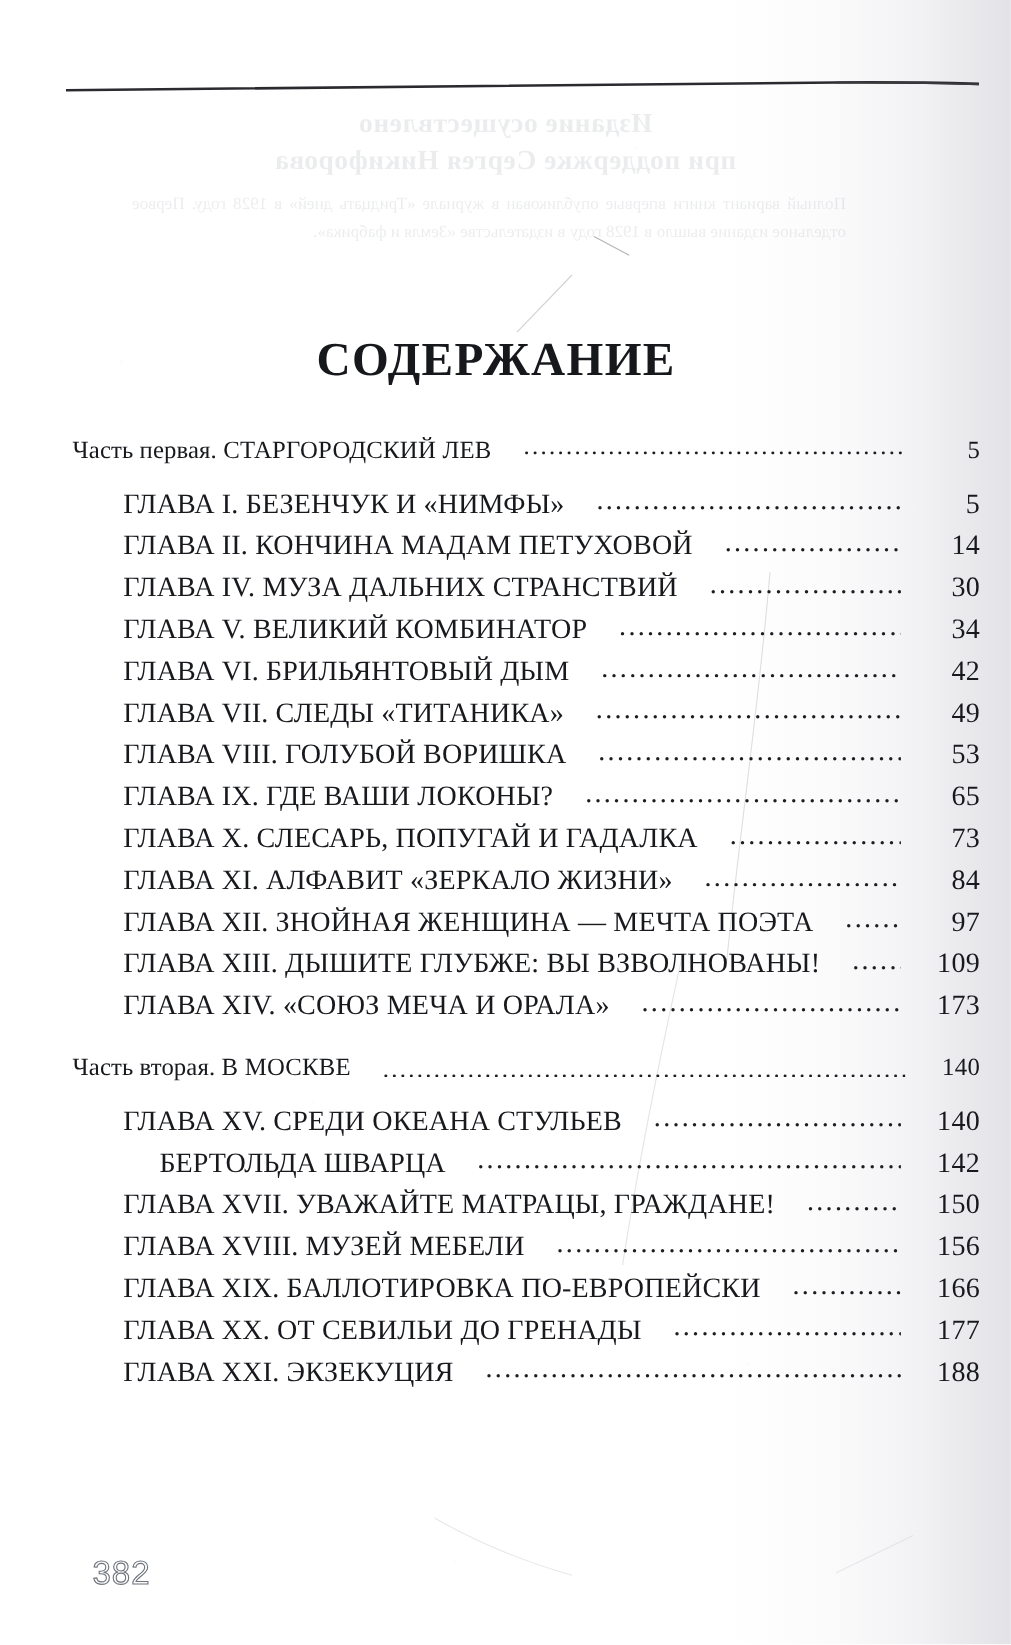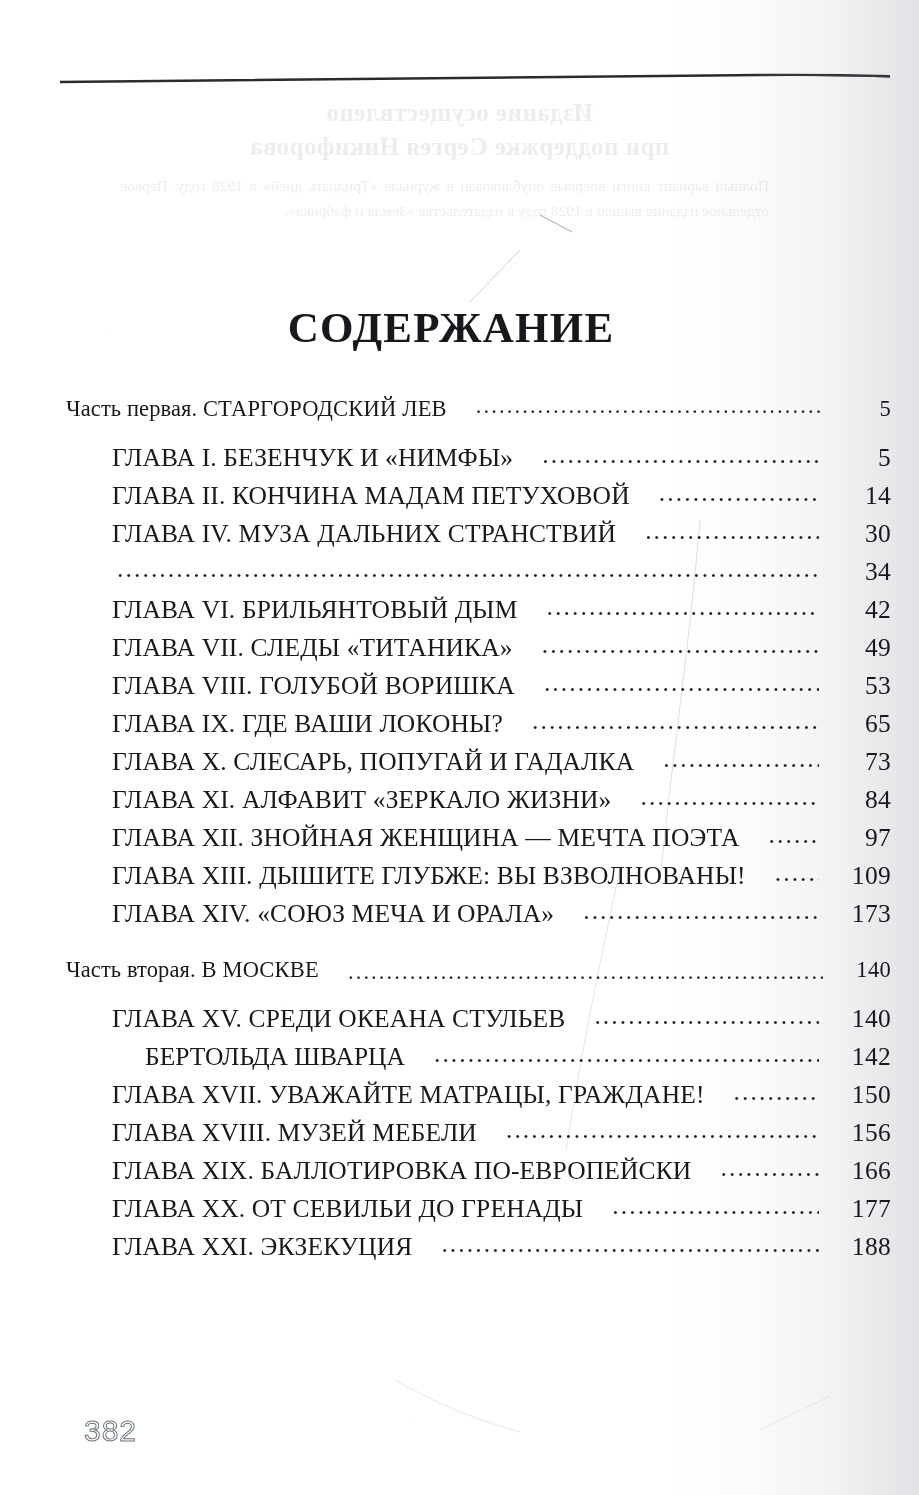--- a/index.html
+++ b/index.html
@@ -246,20 +246,21 @@
           <span class="label lbl">ГЛАВА II. КОНЧИНА МАДАМ ПЕТУХОВОЙ</span>
           <span class="leader"></span>
           <span class="pageno">14</span>
         </div>
         <div class="toc-row row-chapter">
           <span class="label lbl">ГЛАВА IV. МУЗА ДАЛЬНИХ СТРАНСТВИЙ</span>
           <span class="leader"></span>
           <span class="pageno">30</span>
         </div>
         <div class="toc-row row-chapter">
+          <span class="label lbl">ГЛАВА V. ВЕЛИКИЙ КОМБИНАТОР</span>
           <span class="leader"></span>
           <span class="pageno">34</span>
         </div>
         <div class="toc-row row-chapter">
           <span class="label lbl">ГЛАВА VI. БРИЛЬЯНТОВЫЙ ДЫМ</span>
           <span class="leader"></span>
           <span class="pageno">42</span>
         </div>
         <div class="toc-row row-chapter">
           <span class="label lbl">ГЛАВА VII. СЛЕДЫ «ТИТАНИКА»</span>

